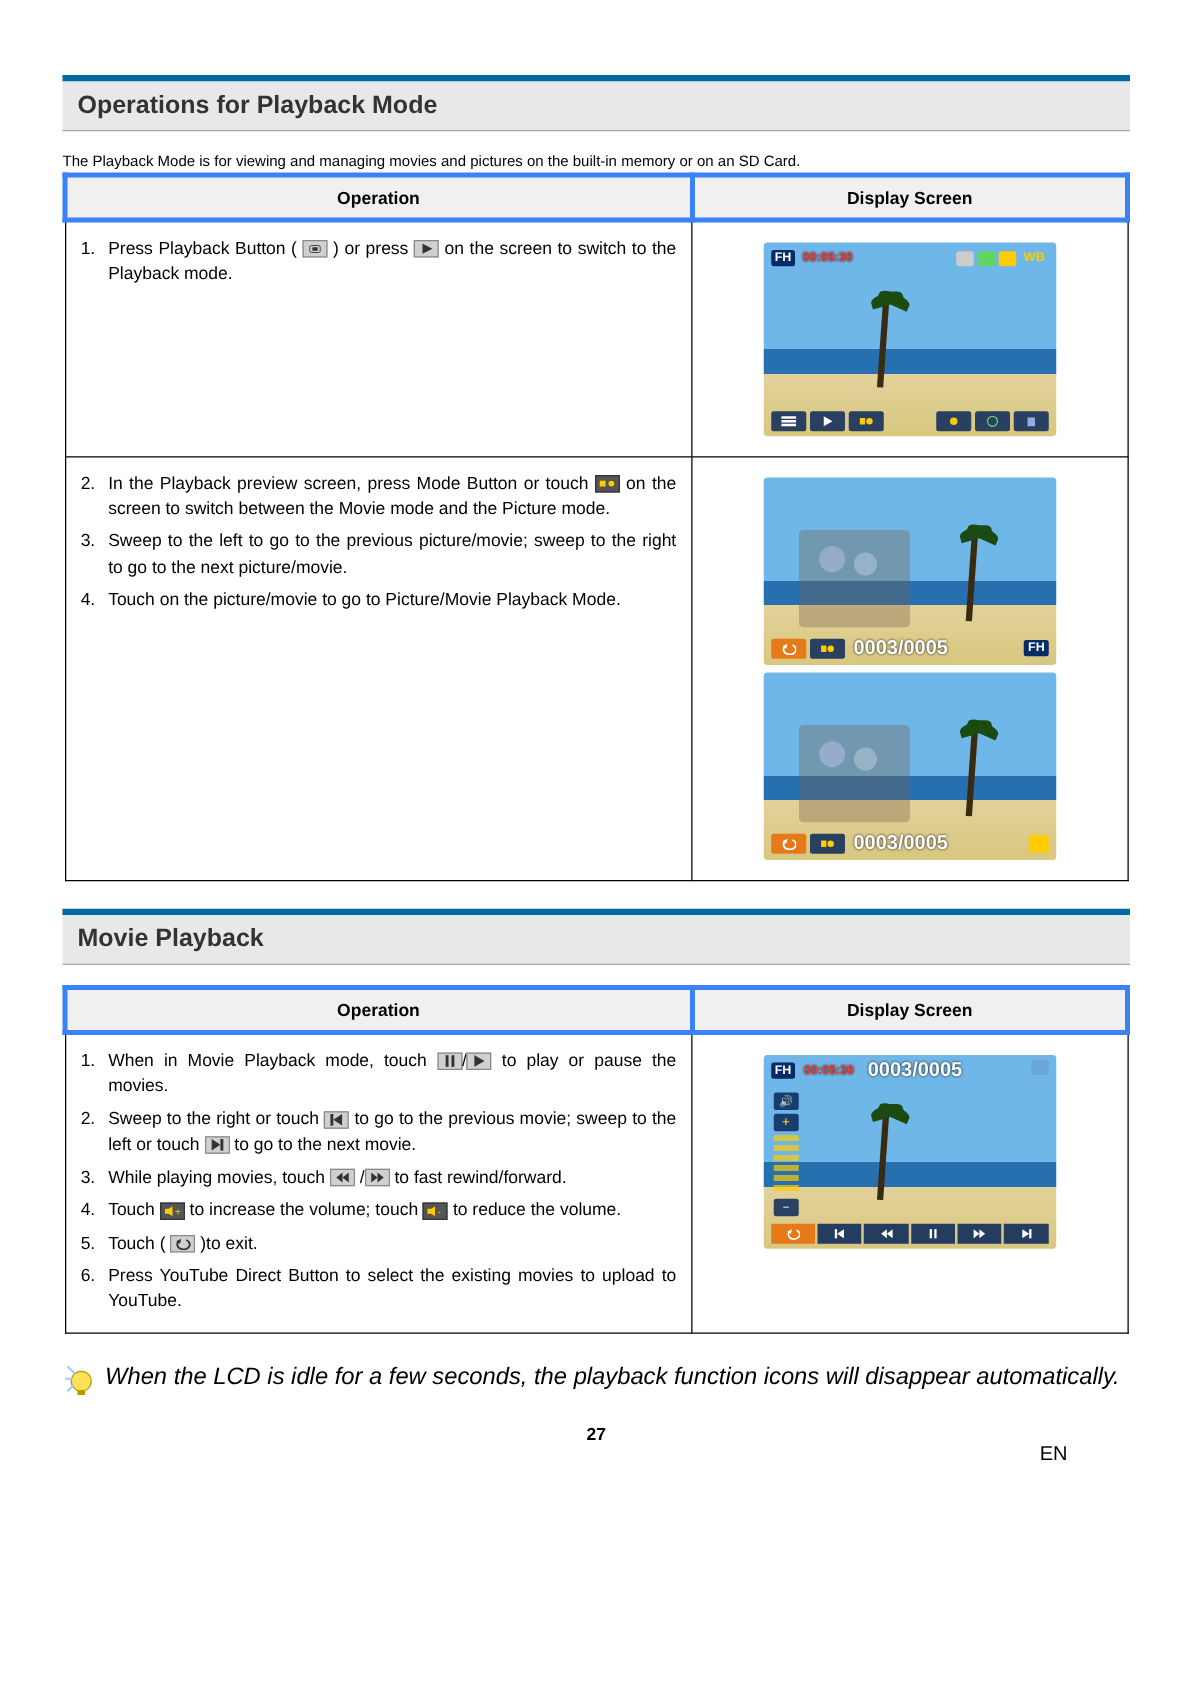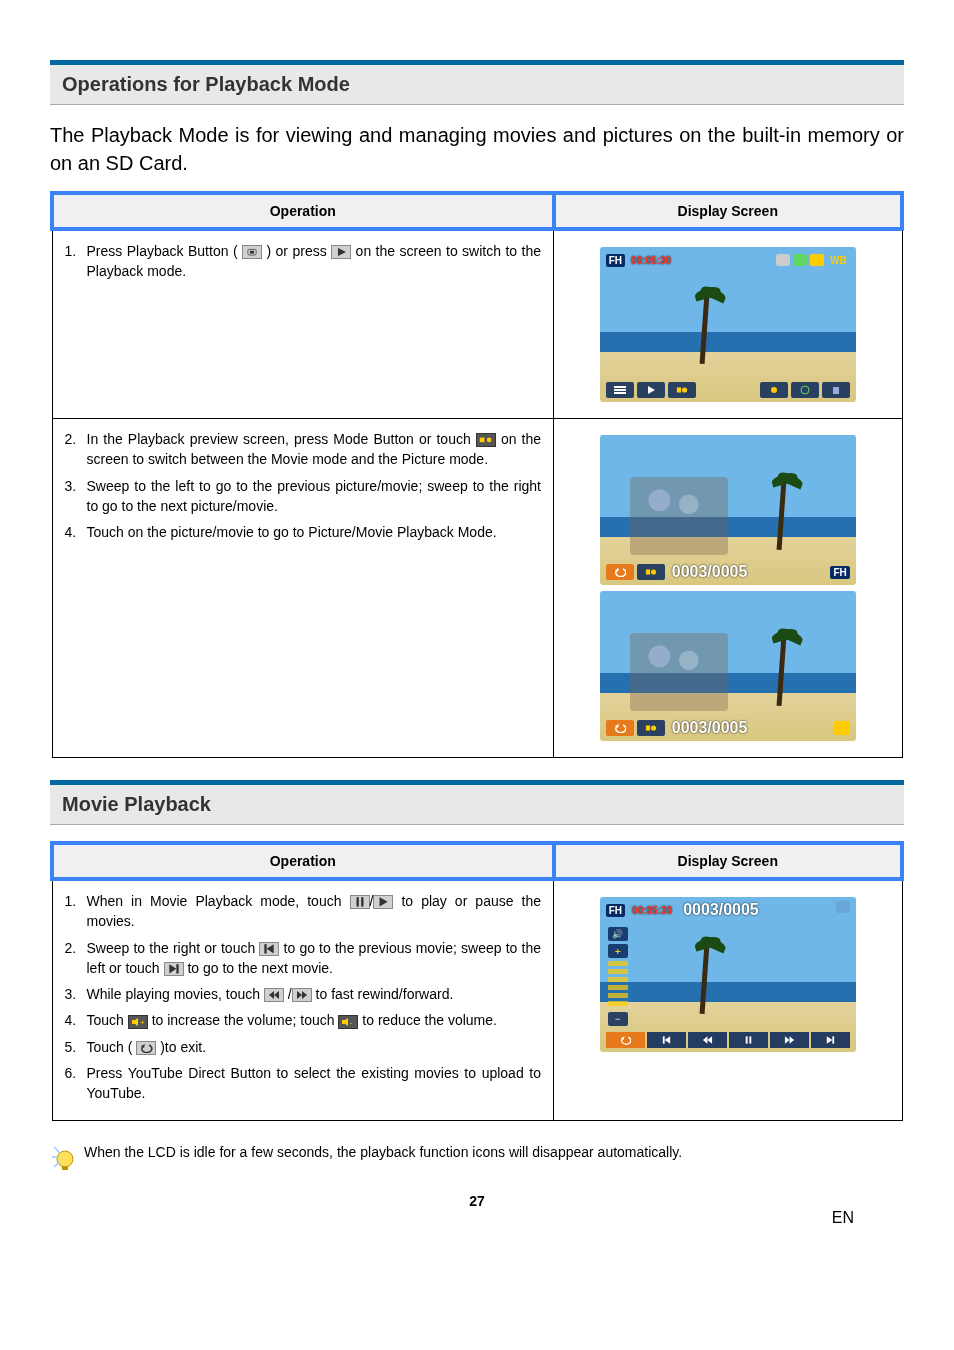--- a/index.html
+++ b/index.html
@@ -17,22 +17,21 @@
     border-top: 5px solid #0369a1;
     border-bottom: 1px solid #aaa;
     padding: 8px 12px;
     font-size: 20px;
     font-weight: bold;
     margin-bottom: 16px;
     color: #333;
   }
   .intro-text {
     text-align: justify;
-    margin-bottom: 14px;
-    font-size: 20px;
+    font-size: 12px;
     line-height: 1.4;
   }
   table.content-table {
     width: 100%;
     border-collapse: collapse;
     border: 1.5px solid #000;
     margin-bottom: 22px;
   }
   table.content-table th {
     border: 4px solid #3b82f6;
@@ -81,27 +80,27 @@
   .note-block {
     display: flex;
     gap: 8px;
     margin-top: 2px;
   }
   .note-icon {
     width: 26px; height: 30px; flex-shrink:0;
     position: relative;
   }
   .note-icon svg { width:26px; height:30px;}
-  .note-text { line-height: 1.4; text-align: justify; font-size: 14px;}
+  .note-text { font-style: italic; line-height: 1.4; text-align: justify; font-size: 19px;}
   .note-title { font-weight: bold; font-style: italic;}
   .page-num { width: 100%; text-align: center; font-size: 14px; font-weight: bold;}
   .lang { position:absolute; right:50px; font-size:16px;margin-left:20px;}
   .footer-wrap { position: relative; height: 22px; margin-top: 20px;}
   .screen-thumb {
-    width: 256px;
+    width: 234px;
     height: 155px;
     margin: 6px auto;
     position: relative;
     background: linear-gradient(#6fb7e8 0%, #6fb7e8 55%, #2670b0 55%, #2670b0 68%, #e2d29a 68%, #d8c77f 100%);
     border-radius: 3px;
     overflow: hidden;
   }
   .screen-thumb.small { height: 150px; }
   .palm {
     position:absolute; left:40%; top:30%; width:5px; height:70px; background:#3a2a12; transform:rotate(4deg);

